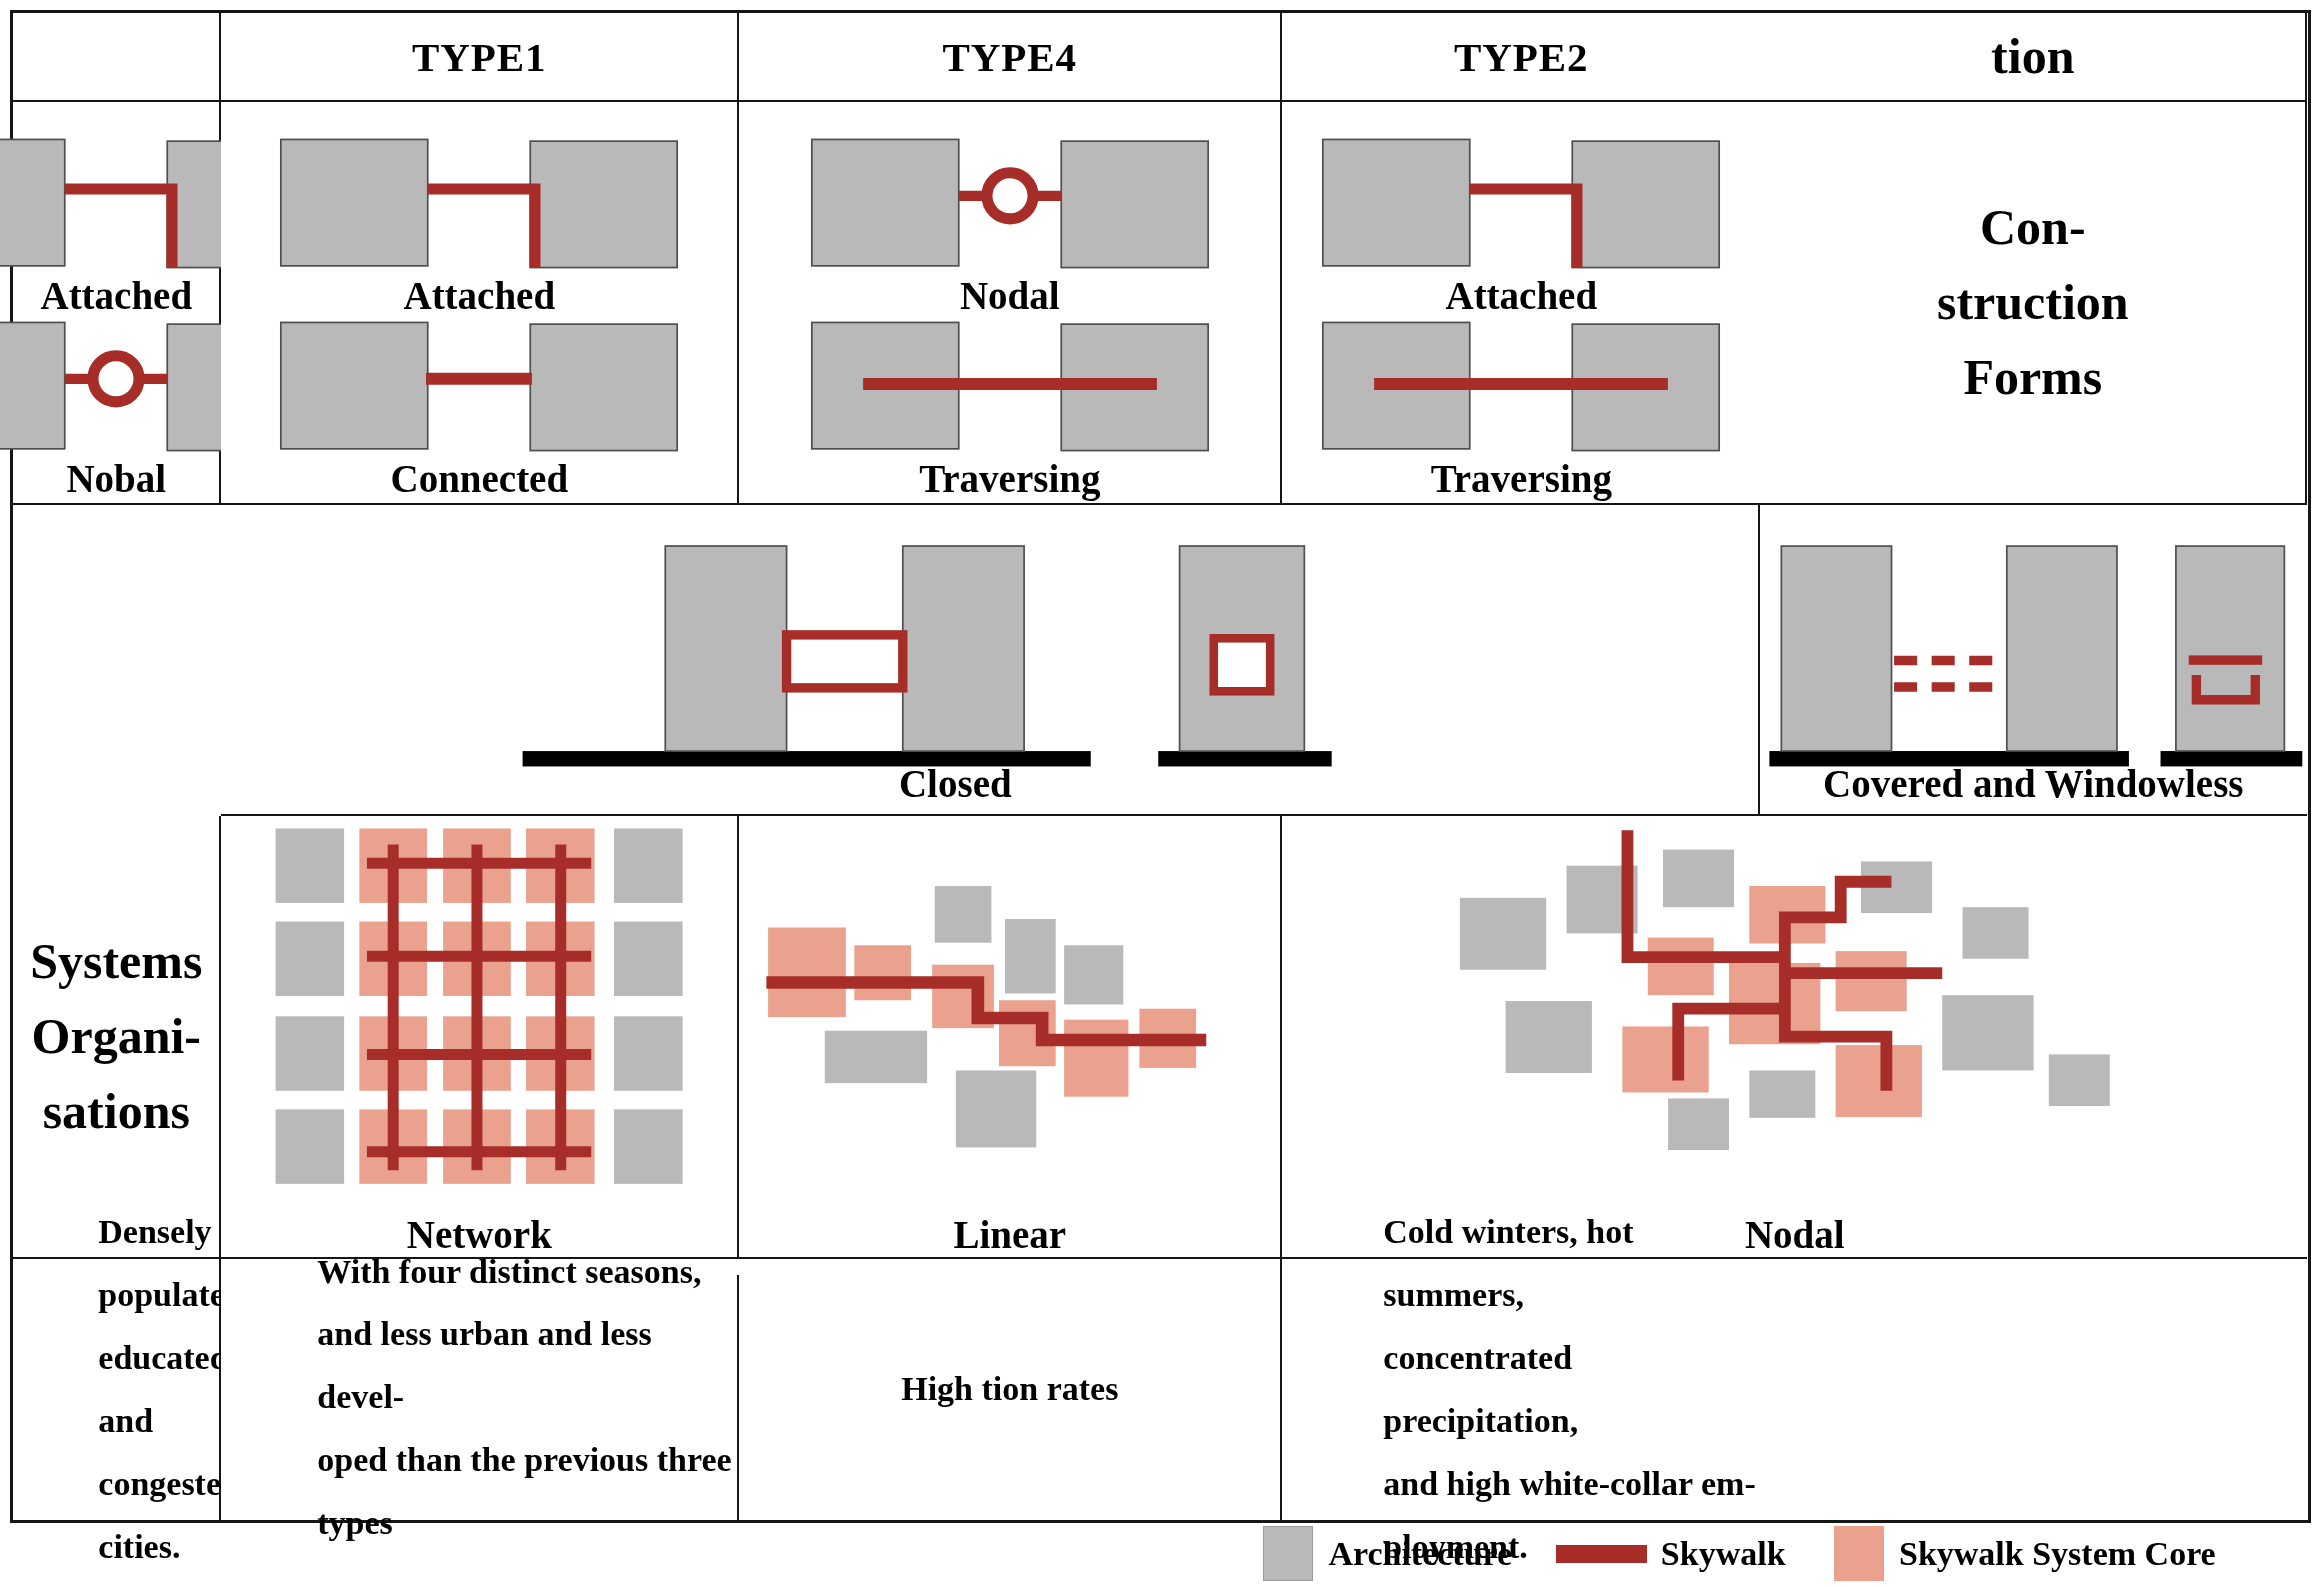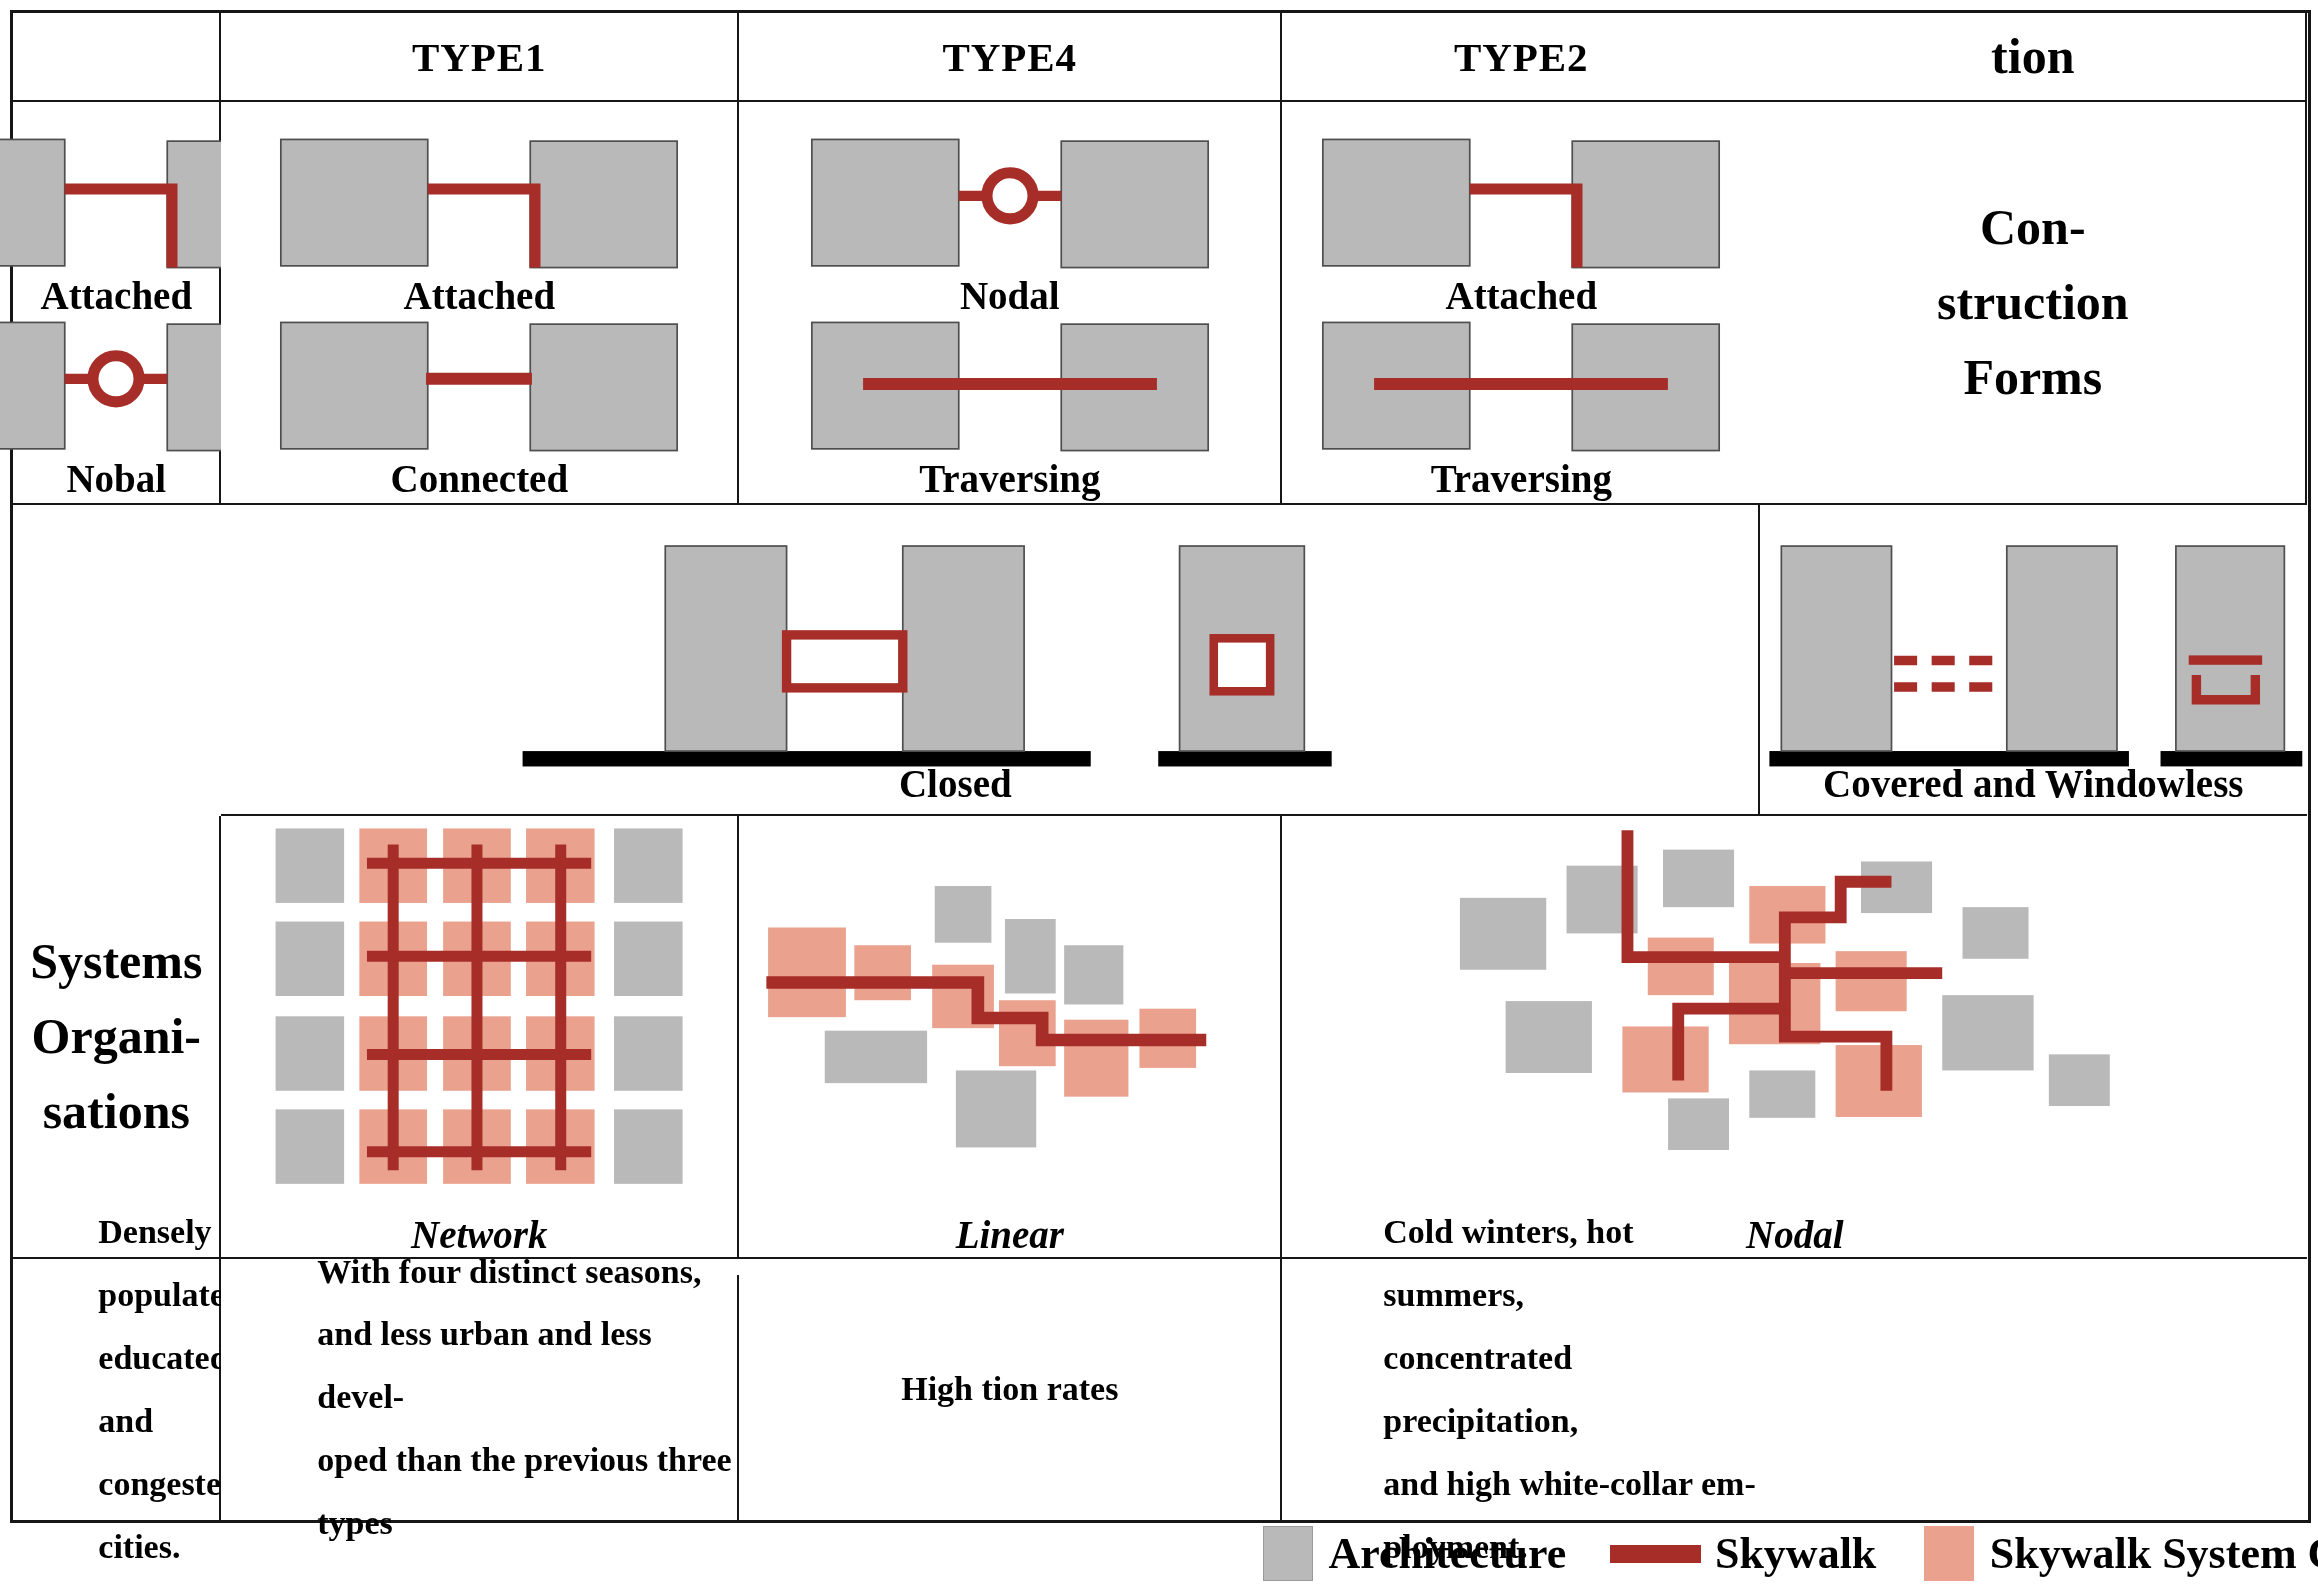--- a/index.html
+++ b/index.html
@@ -28,41 +28,41 @@
   }
   .lastcol{border-right:none}
   .lastrow{border-bottom:none}
   .hdr{display:flex;align-items:center;justify-content:center;
     font-weight:bold;font-size:41px;letter-spacing:0.9px;}
   .rowlab{display:flex;align-items:center;justify-content:center;text-align:center;
     font-weight:bold;font-size:50px;line-height:1.5;white-space:pre-line;}
   .conn{display:flex;flex-direction:column;align-items:center;padding-top:34px;}
   .cap{font-weight:bold;font-size:39px;text-align:center;}
   .conn .cap{height:48px;display:flex;align-items:center;justify-content:center;}
-  .sysc{display:flex;flex-direction:column;align-items:center;padding-top:3.4px;font-style:italic;}
+  .sysc{display:flex;flex-direction:column;align-items:center;padding-top:3.4px;}
   .sysc .cap{margin-top:1.7px;}
   .abscap{position:absolute;transform:translateX(-50%);font-weight:bold;font-size:39px;white-space:nowrap;}
   .socio{display:flex;align-items:center;font-weight:bold;font-size:34px;
     line-height:1.85;white-space:pre-line;}
   .socio.pad1{padding-left:85px;}
   .socio.pad4{padding-left:96px;margin-top:16px;}
   .socio.pad2{padding-left:101px;}
   .socio.ctr{justify-content:center;text-align:center;}
   
   .blk{fill:var(--architecture-gray);stroke:#4f4f4f;stroke-width:2px;}
   .sq-g{fill:var(--architecture-gray);}
   .sq-s{fill:var(--core-salmon);}
   .rl{stroke:var(--skywalk-red);fill:none;}
   .ring{fill:#ffffff;stroke:var(--skywalk-red);}
   .rf{fill:var(--skywalk-red);}
   .gnd{fill:#000000;}
   .dash{stroke-dasharray:27 17;}
   
   .legend{position:absolute;left:1263px;top:1526px;display:flex;align-items:center;}
-  .leg-label{font-weight:bold;font-size:44px;white-space:nowrap;}
+  .leg-label{font-weight:bold;font-size:34px;white-space:nowrap;}
   .sw-gray{width:48px;height:53px;background:var(--architecture-gray);border:1.7px solid #9a9a9a;margin-right:15.4px;}
   .sw-line{width:91px;height:18px;background:var(--skywalk-red);margin:0 13.7px 0 44px;}
   .sw-salmon{width:50px;height:55px;background:var(--core-salmon);margin:0 15.4px 0 48px;}
 </style>
 </head>
 <body>
 
 <div class="grid">
 
   <div class="cell hdr"></div>

